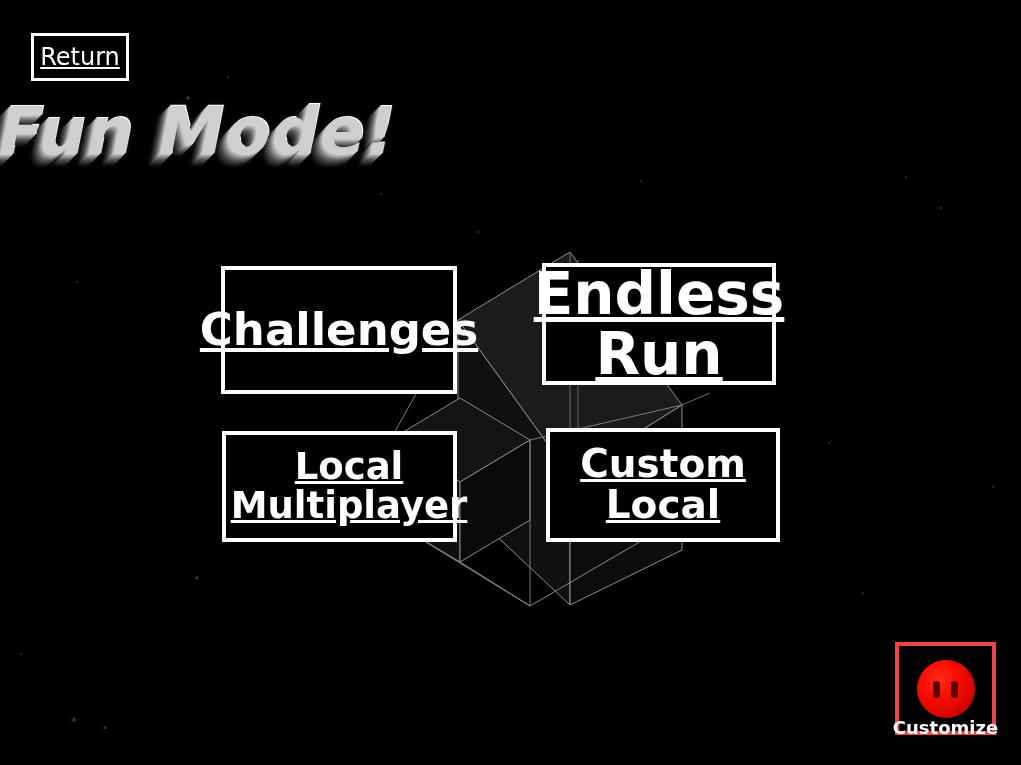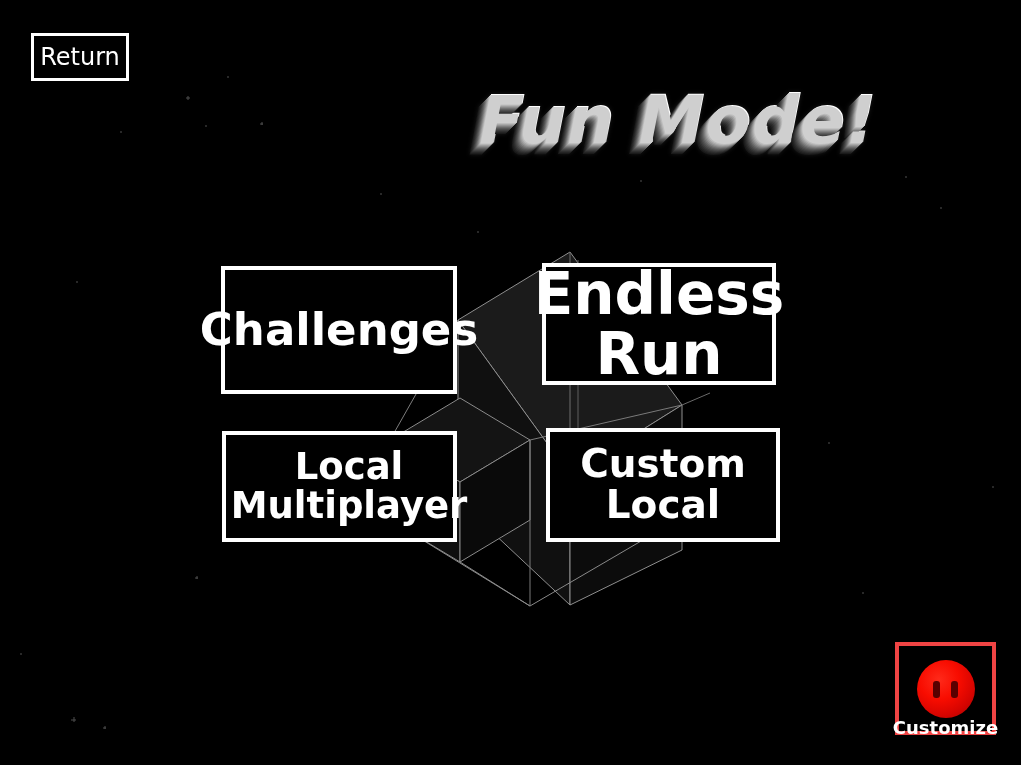--- a/index.html
+++ b/index.html
@@ -42,23 +42,23 @@
     position:absolute;
     left:330px; top:230px;
     width:400px; height:400px;
     z-index:2;
     pointer-events:none;
   }
 
   
   #title-wrap {
     position:absolute;
-    left:0; top:81px;
+    left:0; top:92px;
     width:878px;
-    text-align:right;
+    text-align:left;
     z-index:5;
   }
   #title {
     display:inline-block;
     font-family:"DejaVu Sans", sans-serif;
     font-size:66px;
     font-weight:bold;
     font-style:italic;
     letter-spacing:1px;
     color:#ffffff;
@@ -122,21 +122,21 @@
   #btn-local {
     left:222px; top:431px;
     width:235px; height:111px;
     font-size:37px; font-weight:bold;padding-left:19px;
   }
   #btn-custom {
     left:546px; top:428px;
     width:234px; height:114px;
     font-size:39px; font-weight:bold;
   }
-  .btn-label { display:block; }
+  .btn-label { display:block;text-decoration:underline; }
 
   
   #btn-customize {
     position:absolute;
     left:895px; top:642px;
     width:101px; height:93px;
     background:#000000;
     border:4px solid #ef4444;
     z-index:6;
     cursor:pointer;

